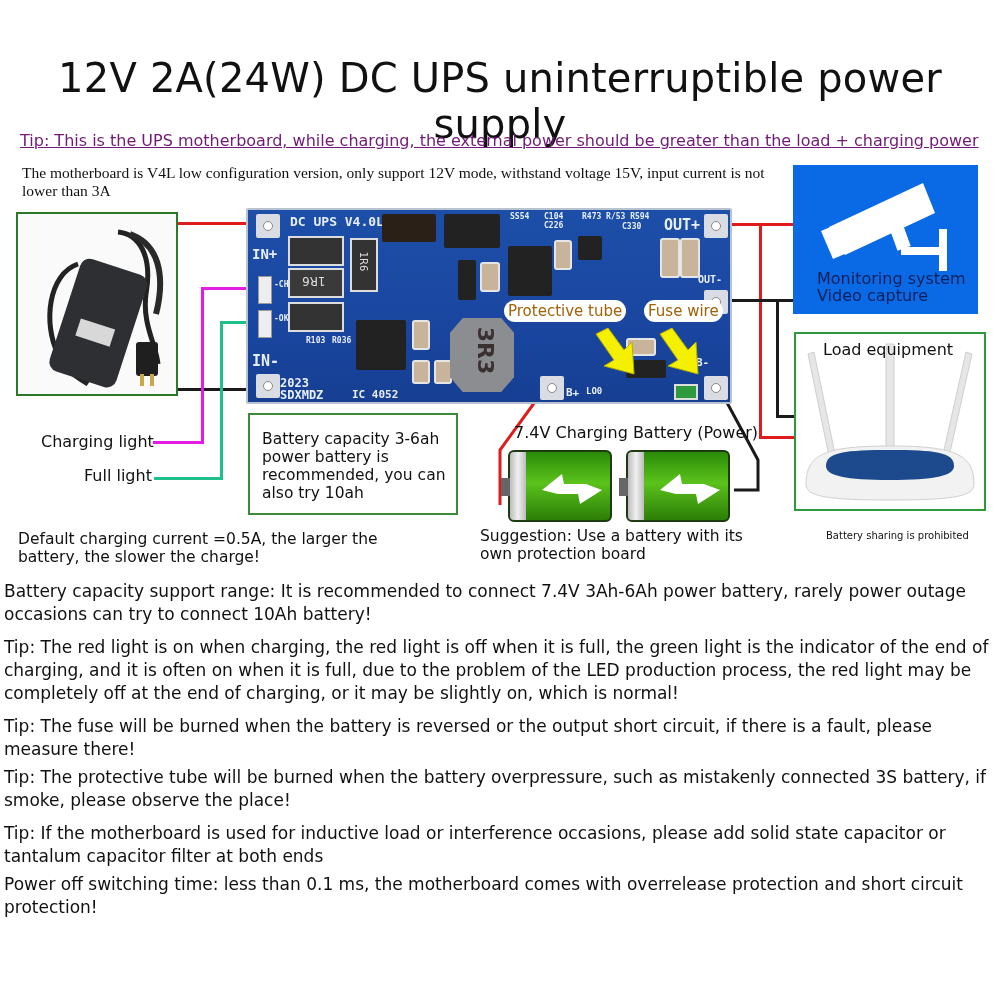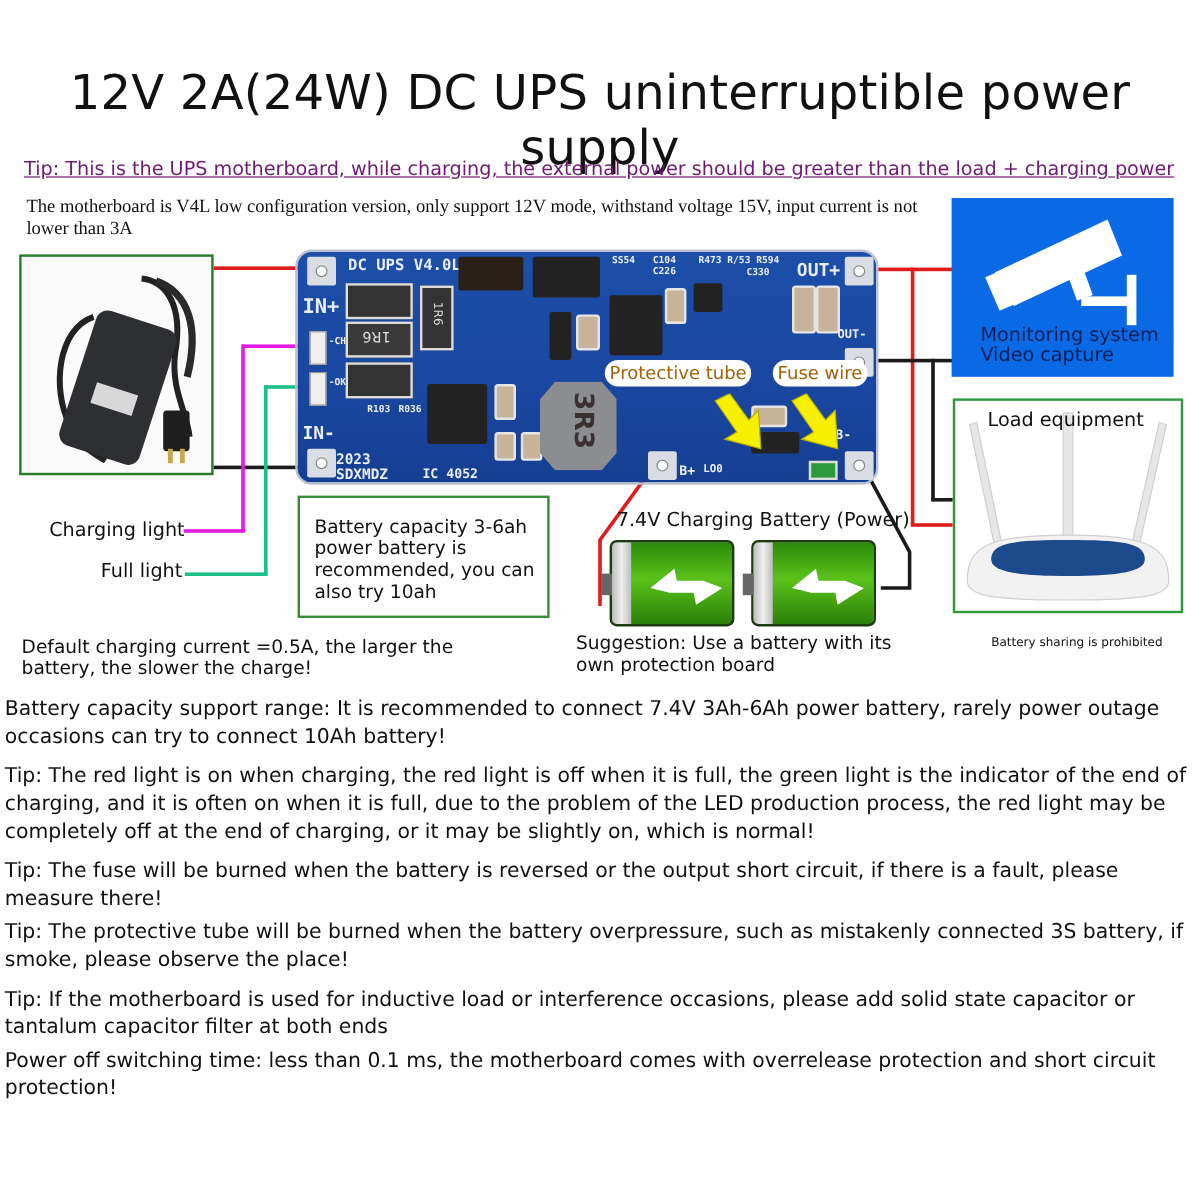--- a/index.html
+++ b/index.html
@@ -6,21 +6,21 @@
   body { width:1000px; height:1000px; position:relative; overflow:hidden; font-family:"Liberation Sans", sans-serif; color:#111; }
   .abs { position:absolute; }
   .title { left:0; top:55px; width:1000px; text-align:center; font-size:40px; letter-spacing:0.2px; color:#111; font-family:"DejaVu Sans", sans-serif; font-weight:normal; }
   .tip-top { left:20px; top:131px; font-size:16px; color:#701a75; font-family:"DejaVu Sans", sans-serif;text-decoration:underline; }
   .config { left:22px; top:164px; width:760px; font-size:15.5px; line-height:18px; color:#111; font-family:Liberation Serif, serif; }
 
   
   .adapter-box { left:16px; top:212px; width:158px; height:180px; border:2px solid #2a7a2a; background:#fafafa; }
 
   
-  .pcb { left:246px; top:208px; width:482px; height:192px; background:linear-gradient(180deg,#1d4fa8 0%,#1a46a0 60%,#163f92 100%); border:2px solid #b9c2cf; border-radius:14px; }
+  .pcb { left:246px; top:208px; width:482px; height:192px; background:linear-gradient(180deg,#1d4fa8 0%,#1a46a0 60%,#163f92 100%); border:2px solid #b9c2cf; border-radius:2px; }
   .pad { position:absolute; width:24px; height:24px; background:#d9dde3; border-radius:2px; }
   .pad::after { content:""; position:absolute; left:7px; top:7px; width:10px; height:10px; border-radius:50%; background:#fff; border:1px solid #888; box-sizing:border-box; }
   .silk { position:absolute; color:#e8eefc; font-family:"DejaVu Sans Mono", monospace; font-weight:bold; }
   .chip { position:absolute; background:#222; border-radius:2px; }
   .cap { position:absolute; background:#c8b49a; border:2px solid #e5e5e5; border-radius:3px; }
   .res { position:absolute; background:#333; border:2px solid #ddd; }
   .inductor { position:absolute; left:202px; top:108px; width:64px; height:74px; background:#8b8d91; clip-path:polygon(20% 0,80% 0,100% 20%,100% 80%,80% 100%,20% 100%,0 80%,0 20%); }
   .inductor span { position:absolute; left:12px; top:20px; font-size:22px; font-weight:bold; color:#3a3030; transform:rotate(90deg); font-family:"DejaVu Sans", sans-serif; }
   .bubble { position:absolute; background:#fff; border-radius:14px; font-size:15px; color:#a16207; padding:2px 4px; font-family:"DejaVu Sans", sans-serif; }
 
@@ -104,21 +104,21 @@
 
 <div class="abs pcb">
   <div class="pad" style="left:8px;top:4px;"></div>
   <div class="pad" style="left:8px;top:164px;"></div>
   <div class="pad" style="left:456px;top:4px;"></div>
   <div class="pad" style="left:456px;top:80px;"></div>
   <div class="pad" style="left:292px;top:166px;"></div>
   <div class="pad" style="left:456px;top:166px;"></div>
 
   <div class="silk" style="left:42px;top:4px;font-size:13px;">DC UPS V4.0L</div>
-  <div class="silk" style="left:4px;top:36px;font-size:17px;">IN+</div>
+  <div class="silk" style="left:4px;top:36px;font-size:14px;">IN+</div>
   <div class="silk" style="left:4px;top:142px;font-size:15px;">IN-</div>
   <div class="silk" style="left:416px;top:6px;font-size:15px;">OUT+</div>
   <div class="silk" style="left:450px;top:64px;font-size:10px;">OUT-</div>
   <div class="silk" style="left:318px;top:176px;font-size:11px;">B+</div>
   <div class="silk" style="left:448px;top:146px;font-size:11px;">B-</div>
   <div class="silk" style="left:338px;top:176px;font-size:9px;">LO0</div>
   <div class="silk" style="left:32px;top:166px;font-size:12px;">2023</div>
   <div class="silk" style="left:32px;top:178px;font-size:12px;">SDXMDZ</div>
   <div class="silk" style="left:104px;top:178px;font-size:11px;">IC 4052</div>
   <div class="silk" style="left:262px;top:2px;font-size:8px;width:20px;line-height:9px;">SS54</div>

